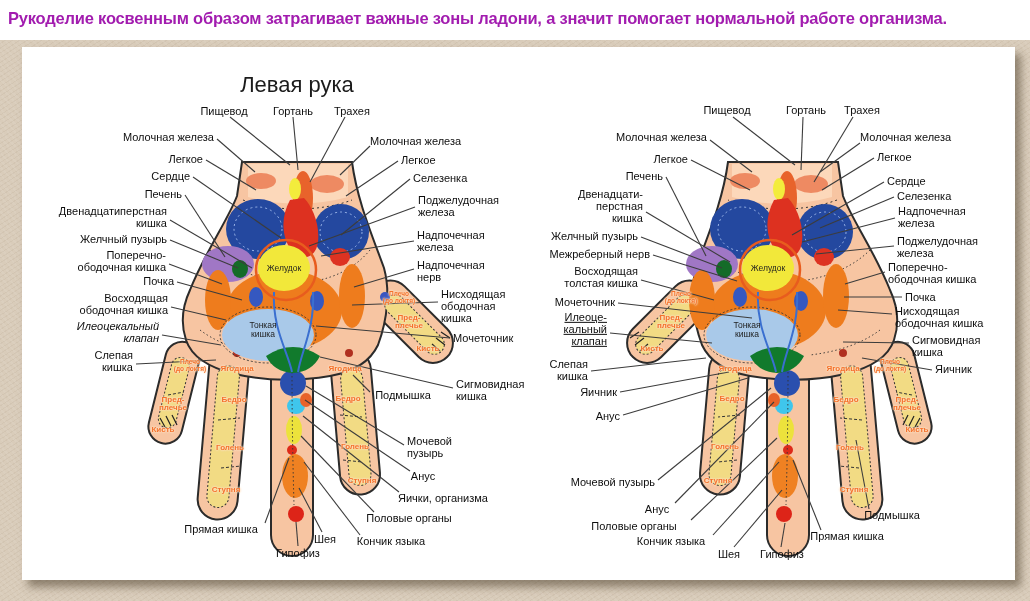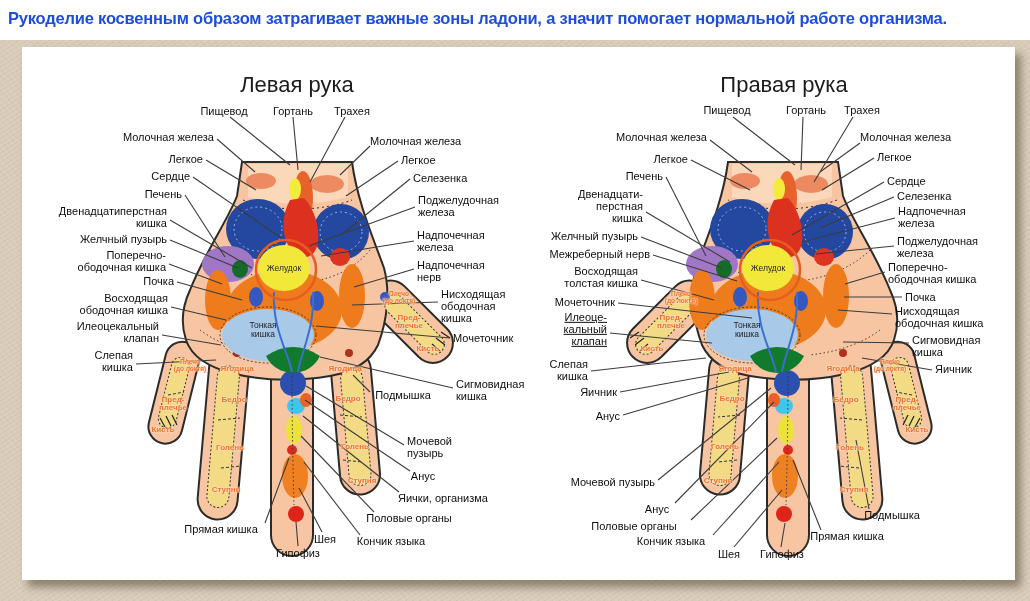--- a/index.html
+++ b/index.html
@@ -10,21 +10,21 @@
   .bg{
     position:absolute;left:0;top:40px;width:1030px;height:561px;
     background:
       repeating-linear-gradient(47deg, rgba(255,255,255,.06) 0 2px, rgba(0,0,0,0) 2px 5px),
       repeating-linear-gradient(-33deg, rgba(120,100,70,.07) 0 1px, rgba(0,0,0,0) 1px 4px),
       #d9ccba;
     z-index:0;
   }
   .top-strip{position:absolute;left:0;top:0;width:1030px;height:40px;background:#ffffff;z-index:1}
   .header-text{
-    position:absolute;left:8px;top:9px;font-size:16.5px;font-weight:bold;color:#1d4ed8;
+    position:absolute;left:8px;top:9px;font-size:16.5px;font-weight:bold;color:#a21caf;
     letter-spacing:-0.2px;z-index:2;white-space:nowrap;
   }
   .panel{
     position:absolute;left:22px;top:47px;width:993px;height:533px;background:#ffffff;
     box-shadow:6px 7px 8px rgba(70,55,35,.5);z-index:1;
   }
   svg.diagram{position:absolute;left:0;top:0;width:1030px;height:601px;z-index:3;pointer-events:none}
   #labels-layer{position:absolute;left:0;top:0;width:1030px;height:591px;z-index:4;pointer-events:none}
   .hand-title{
     position:absolute;z-index:4;font-size:22px;color:#1b1b1b;
@@ -203,37 +203,36 @@
       <line x1="895" y1="218" x2="802" y2="242"></line>
       <line x1="894" y1="197" x2="820" y2="228"></line>
       <line x1="884" y1="182" x2="792" y2="235"></line>
       <line x1="874" y1="158" x2="822" y2="190"></line>
       <line x1="860" y1="143" x2="820" y2="172"></line>
     </g>
 </svg>
 
 <div id="labels-layer">
   <div class="hand-title" style="left:297px;top:85px">Левая рука</div>
-  <div class="hand-title" style="left:784px;top:85px">Правая рука</div>
 <div class="lbl c" style="left: 224px; top: 111px;">Пищевод</div>
     <div class="lbl c" style="left: 293px; top: 111px;">Гортань</div>
     <div class="lbl c" style="left: 352px; top: 111px;">Трахея</div>
     <div class="lbl r" style="right: 816px; top: 137px;">Молочная железа</div>
     <div class="lbl r" style="right: 827px; top: 159px;">Легкое</div>
     <div class="lbl r" style="right: 840px; top: 176px;">Сердце</div>
     <div class="lbl r" style="right: 848px; top: 194px;">Печень</div>
     <div class="lbl r" style="right: 863px; top: 217px;">Двенадцатиперстная
 кишка</div>
     <div class="lbl r" style="right: 863px; top: 239px;">Желчный пузырь</div>
     <div class="lbl r" style="right: 864px; top: 261px;">Поперечно-
 ободочная кишка</div>
     <div class="lbl r" style="right: 856px; top: 281px;">Почка</div>
     <div class="lbl r" style="right: 862px; top: 304px;">Восходящая
 ободочная кишка</div>
-    <div class="lbl r" style="right: 871px; top: 332px;">Илеоцекальный
+    <div class="lbl r" style="right: 871px; top: 332px; font-style: italic;">Илеоцекальный
 клапан</div>
     <div class="lbl r" style="right: 897px; top: 361px;">Слепая
 кишка</div>
     <div class="lbl c" style="left: 221px; top: 529px;">Прямая кишка</div>
     <div class="lbl c" style="left: 298px; top: 553px;">Гипофиз</div>
     <div class="lbl c" style="left: 325px; top: 539px;">Шея</div>
     <div class="lbl c" style="left: 391px; top: 541px;">Кончик языка</div>
     <div class="lbl c" style="left: 409px; top: 518px;">Половые органы</div>
     <div class="lbl c" style="left: 443px; top: 498px;">Яички, организма</div>
     <div class="lbl c" style="left: 423px; top: 476px;">Анус</div>

